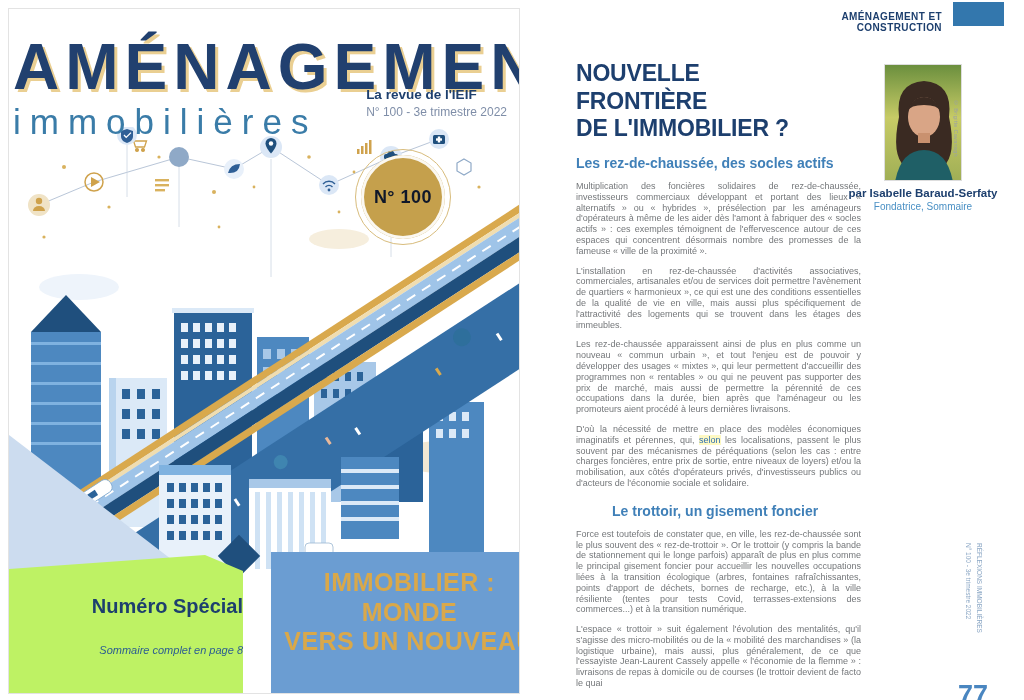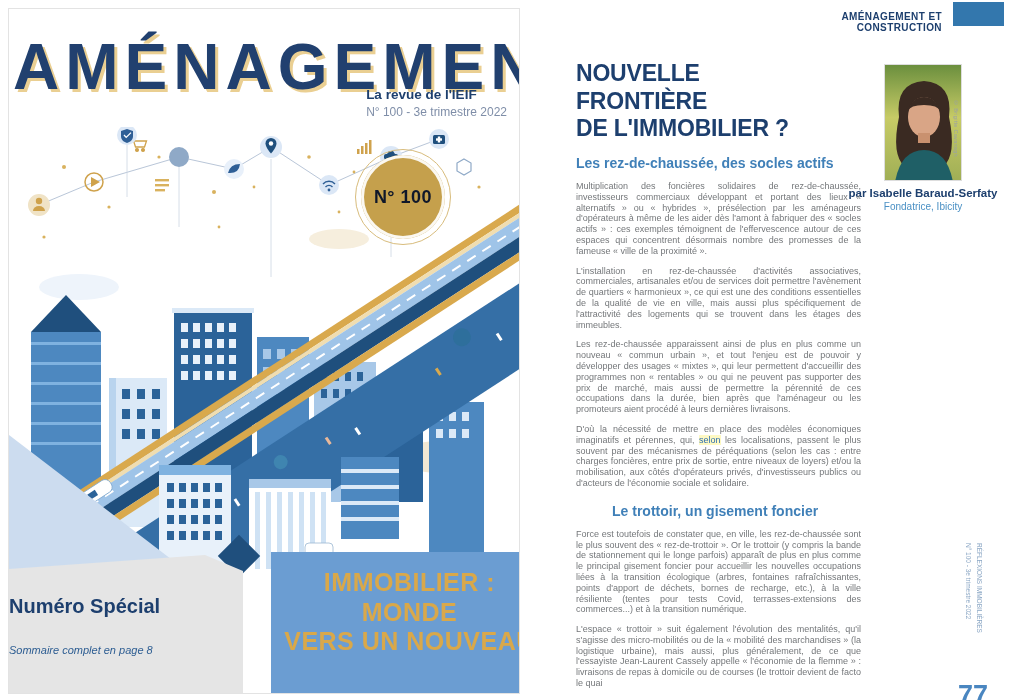--- a/index.html
+++ b/index.html
@@ -25,21 +25,21 @@
            display:flex; align-items:center; justify-content:center; }
   .badge::after { content:""; position:absolute; inset:-6px; border:1.5px solid #d8bc7c; border-radius:50%; }
   .badge-text { color:#0f172a; font-size:18px; font-weight:700; letter-spacing:.5px; }
 
   .illu { position:absolute; left:0; top:118px; width:510px; height:442px; z-index:1; }
 
   .cube { position:absolute; left:215px; bottom:122px; width:30px; height:30px;
           background:#1f4f7d; transform:rotate(45deg); z-index:1; }
 
   .panel-left { position:absolute; left:0; bottom:0; width:234px; height:138px;
-                background:#e5e5e5; z-index:2; text-align:left;
+                background:#bef264; z-index:2; text-align:right;
                 clip-path:polygon(0 14px, 196px 0, 234px 16px, 234px 138px, 0 138px); }
   .special-title { margin-top:40px; font-size:20px; font-weight:700; color:#1d3f6e; }
   .special-note { margin-top:26px; font-size:11px; font-style:italic; color:#2d5d92; }
 
   .panel-right { position:absolute; left:234px; bottom:0; width:277px; height:141px;
                  background:#6b9dd2; z-index:2; text-align:center; padding-top:16px;margin-left:28px; }
   .theme-line { font-size:25px; font-weight:700; color:#d9a84a; line-height:1.18; letter-spacing:.5px; }
 
   
   .kicker { position:absolute; left:790px; top:11px; width:152px; text-align:right;
@@ -70,20 +70,21 @@
 </style>
 </head>
 <body>
 
 <div class="spread">
 
   <div class="cover">
 
     <div class="cover-masthead">
       <div class="cover-title">AMÉNAGEMENT</div>
+      <div class="cover-subtitle">immobilières</div>
     </div>
 
     <div class="revue-block">
       <div class="revue-label">La revue de l'IEIF</div>
       <div class="revue-issue">N° 100 - 3e trimestre 2022</div>
     </div>
 
     <svg class="illu" viewBox="0 0 510 442">
 
       <g>
@@ -388,21 +389,21 @@
       <ellipse cx="39" cy="52" rx="16" ry="20" fill="#d9a586"></ellipse>
       <path d="M23,46 q4,-14 16,-14 q12,0 16,14 q-2,-6 -16,-6 q-14,0 -16,6" fill="#3a2a22"></path>
       <rect x="33" y="68" width="12" height="10" fill="#c9916f"></rect>
       <path d="M10,117 q6,-32 29,-32 q23,0 29,32 z" fill="#1f5f66"></path>
     </svg>
   </div>
   <div class="photo-credit">© Brigitte Cavanagh</div>
 
   <div class="byline">
     <div class="byline-name">par Isabelle Baraud-Serfaty</div>
-    <div class="byline-role">Fondatrice, Ibicity</div>
+    <div class="byline-role">Fondatrice, Sommaire</div>
   </div>
 
   <div class="article-col">
     <h2 class="sec-heading">Les rez-de-chaussée, des socles actifs</h2>
     <p>Multiplication des foncières solidaires de rez-de-chaussée, investisseurs commerciaux développant et portant des lieux « alternatifs » ou « hybrides », présélection par les aménageurs d'opérateurs à même de les aider dès l'amont à fabriquer des « socles actifs » : ces exemples témoignent de l'effervescence autour de ces espaces qui concentrent désormais nombre des promesses de la fameuse « ville de la proximité ».</p>
     <p>L'installation en rez-de-chaussée d'activités associatives, commerciales, artisanales et/ou de services doit permettre l'avènement de quartiers « harmonieux », ce qui est une des conditions essentielles de la qualité de vie en ville, mais aussi plus spécifiquement de l'attractivité des logements qui se trouvent dans les étages des immeubles.</p>
     <p>Les rez-de-chaussée apparaissent ainsi de plus en plus comme un nouveau « commun urbain », et tout l'enjeu est de pouvoir y développer des usages « mixtes », qui leur permettent d'accueillir des programmes non « rentables » ou qui ne peuvent pas supporter des prix de marché, mais aussi de permettre la pérennité de ces occupations dans la durée, bien après que l'aménageur ou les promoteurs aient procédé à leurs dernières livraisons.</p>
     <p><span>D'où la nécessité de mettre en place des modèles économiques imaginatifs et pérennes, qui, </span><span class="hl">selon</span><span> les localisations, passent le plus souvent par des mécanismes de péréquations (selon les cas : entre charges foncières, entre prix de sortie, entre niveaux de loyers) et/ou la mobilisation, aux côtés d'opérateurs privés, d'investisseurs publics ou d'acteurs de l'économie sociale et solidaire.</span></p>
     <h2 class="sec-heading second">Le trottoir, un gisement foncier</h2>
     <p>Force est toutefois de constater que, en ville, les rez-de-chaussée sont le plus souvent des « rez-de-trottoir ». Or le trottoir (y compris la bande de stationnement qui le longe parfois) apparaît de plus en plus comme le principal gisement foncier pour accueillir les nouvelles occupations liées à la transition écologique (arbres, fontaines rafraîchissantes, points d'apport de déchets, bornes de recharge, etc.), à la ville résiliente (tentes pour tests Covid, terrasses-extensions des commerces...) et à la transition numérique.</p>

